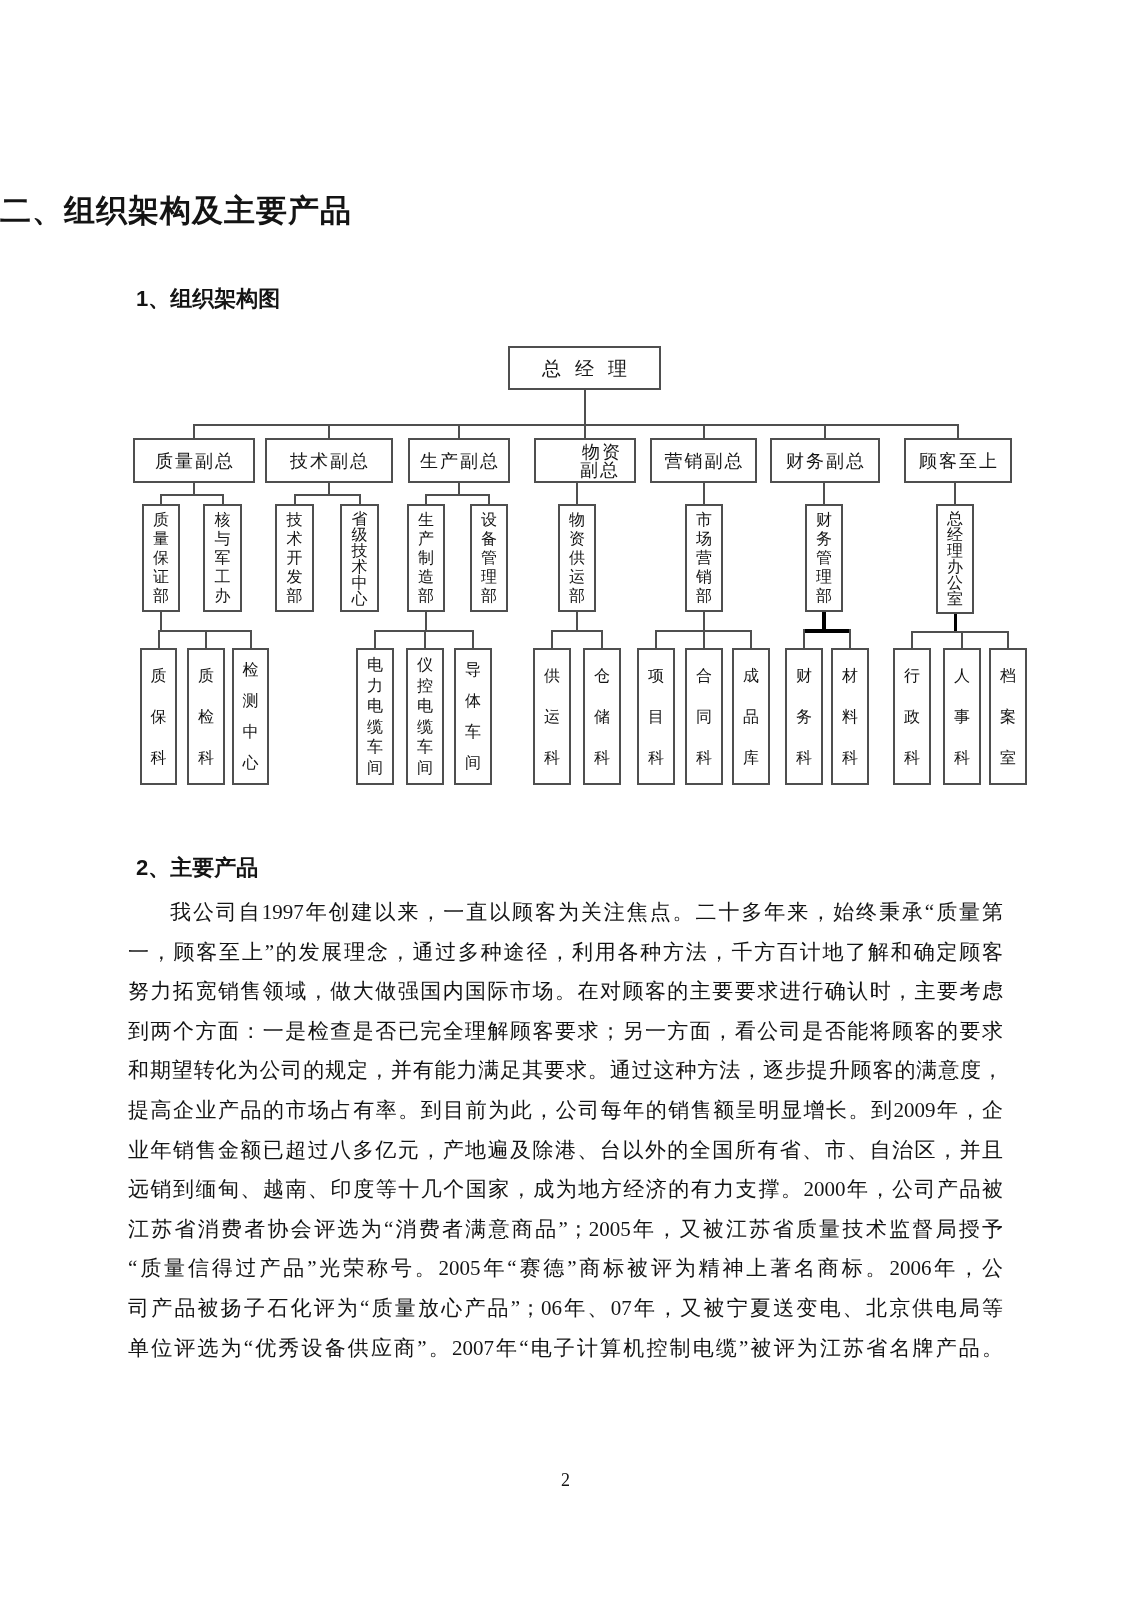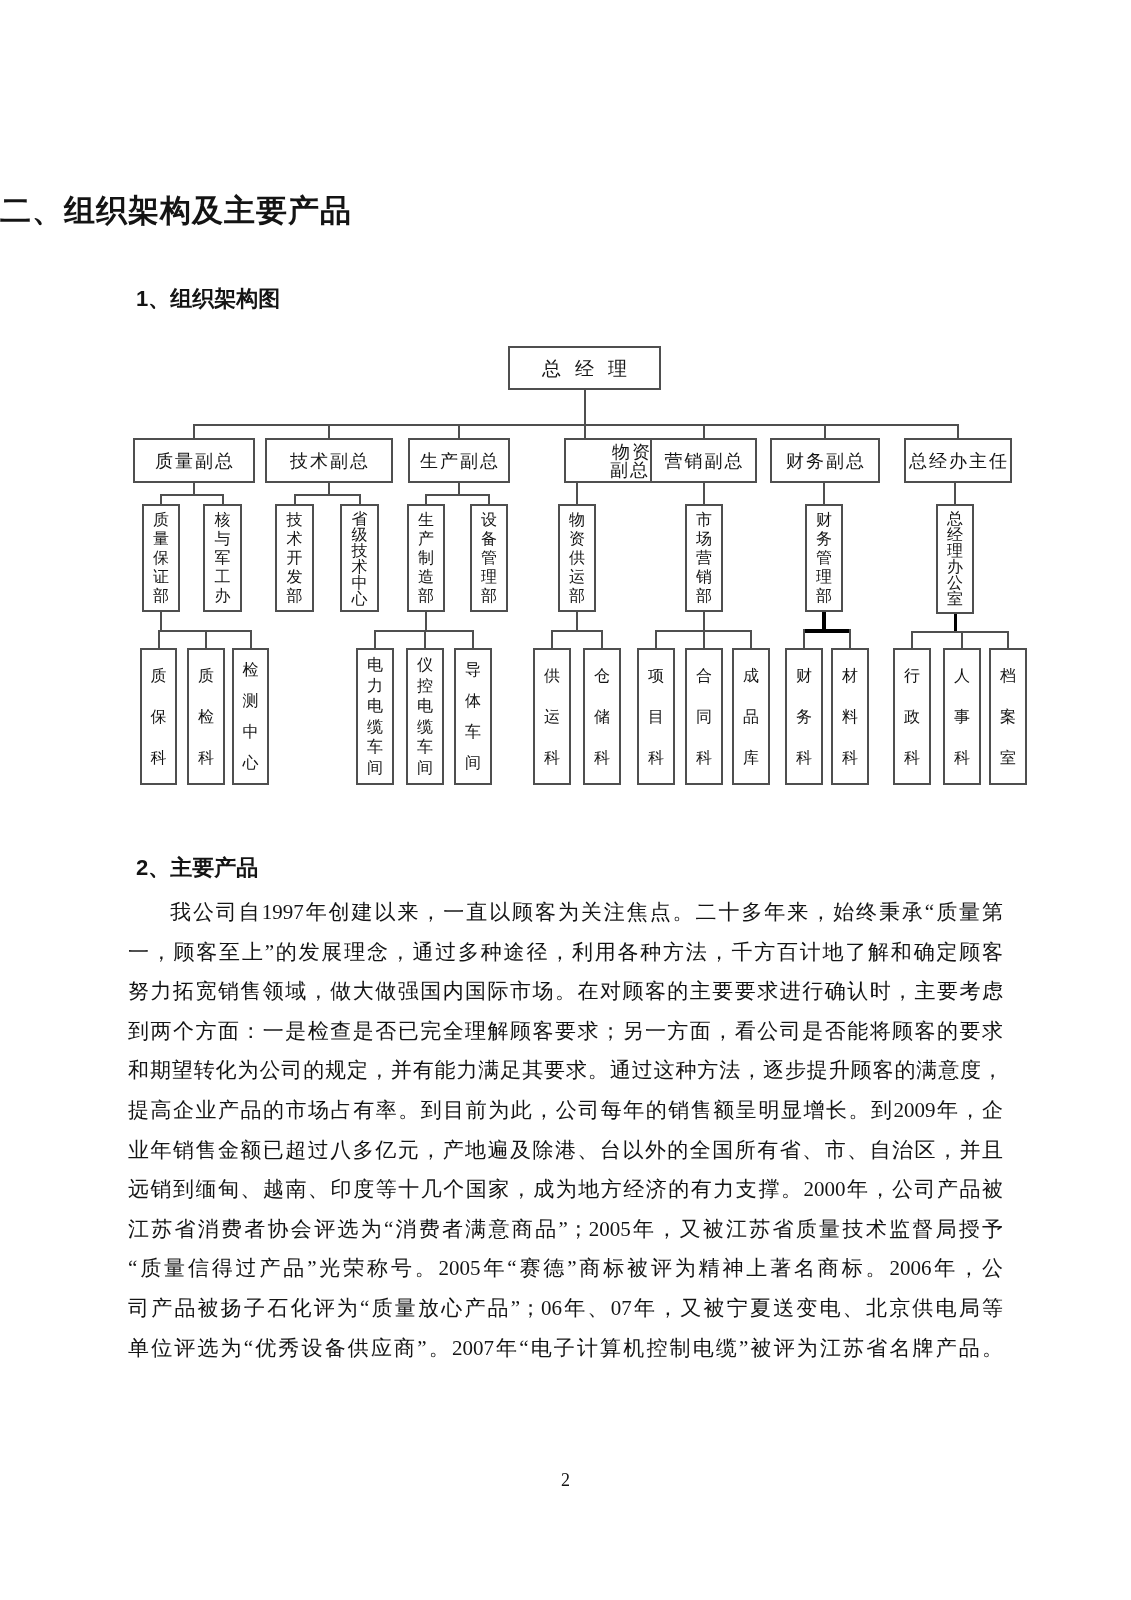--- a/index.html
+++ b/index.html
@@ -29,24 +29,24 @@
 <body>
 
 <div class="page">
   <h1 class="doc-title">二、组织架构及主要产品</h1>
   <h2 class="sec" id="sec1">1、组织架构图</h2>
   <div class="chart" id="orgchart">
       <div class="node gm" style="left: 508px; top: 6px; width: 153px; height: 44px;">总经理</div>
       <div class="node h" style="left: 133px; top: 98px; width: 122px; height: 45px;">质量副总</div>
       <div class="node h" style="left: 265px; top: 98px; width: 128px; height: 45px;">技术副总</div>
       <div class="node h" style="left: 408px; top: 98px; width: 102px; height: 45px;">生产副总</div>
-      <div class="node h" style="left: 564px; top: 98px; width: 102px; height: 45px; padding-left: 44px;">物资副总</div>
+      <div class="node h" style="left: 534px; top: 98px; width: 102px; height: 45px; padding-left: 44px;">物资副总</div>
       <div class="node h" style="left: 650px; top: 98px; width: 107px; height: 45px;">营销副总</div>
       <div class="node h" style="left: 770px; top: 98px; width: 110px; height: 45px;">财务副总</div>
-      <div class="node h" style="left: 904px; top: 98px; width: 108px; height: 45px;">总经办主任</div>
+      <div class="node h" style="left: 904px; top: 98px; width: 108px; height: 45px;">顾客至上</div>
       <div class="node v" style="left: 142px; top: 164px; width: 38px; height: 108px;">
         <span>质</span>
         <span>量</span>
         <span>保</span>
         <span>证</span>
         <span>部</span>
       </div>
       <div class="node v" style="left: 203px; top: 164px; width: 39px; height: 108px;">
         <span>核</span>
         <span>与</span>

